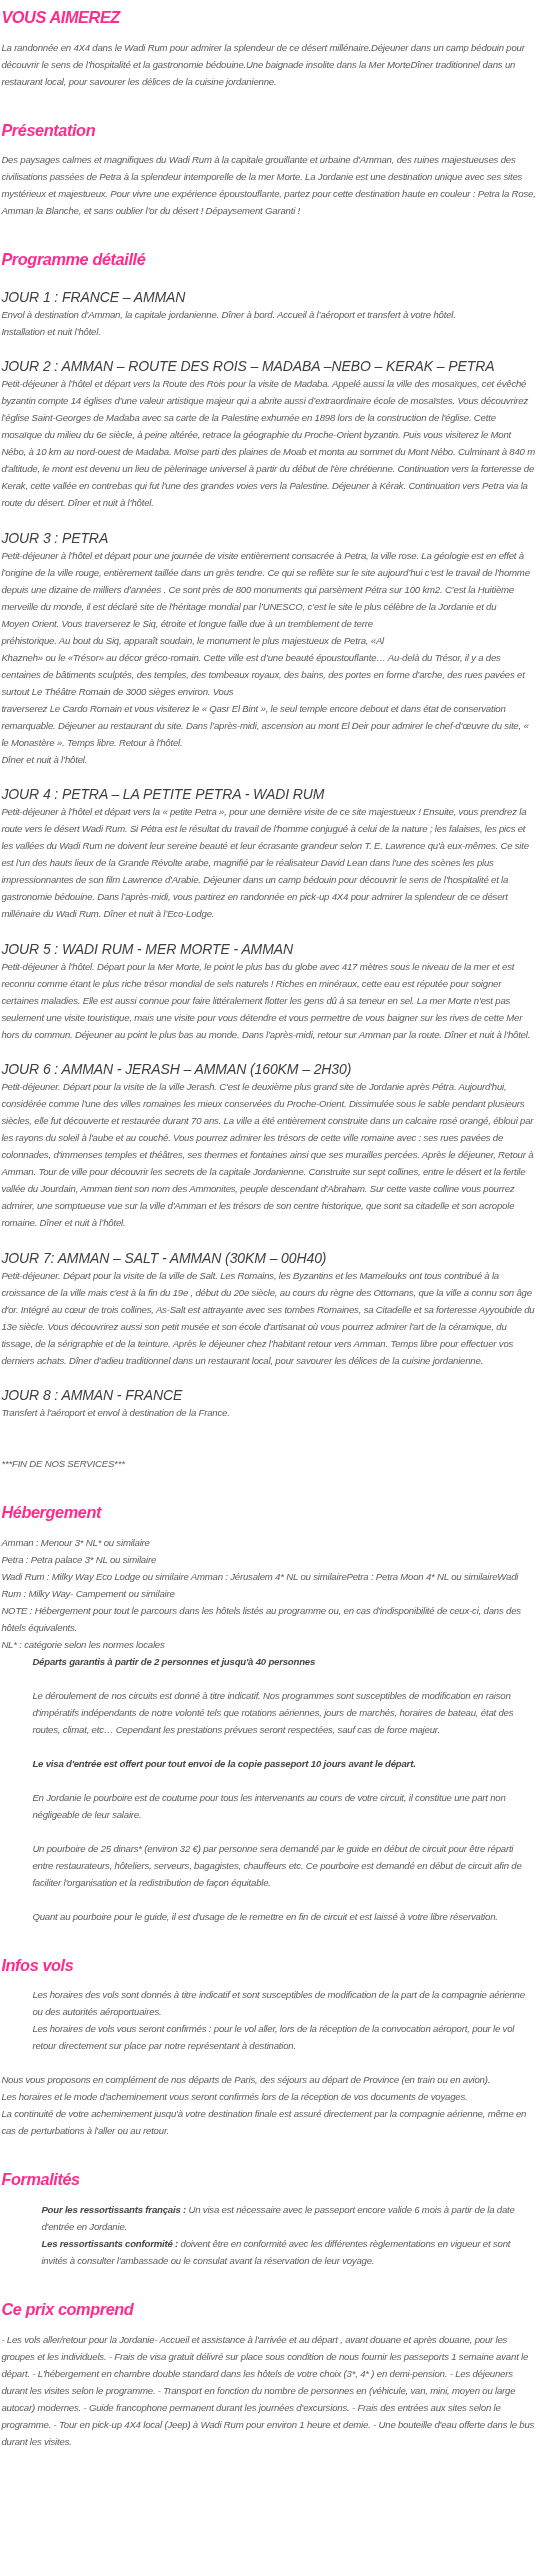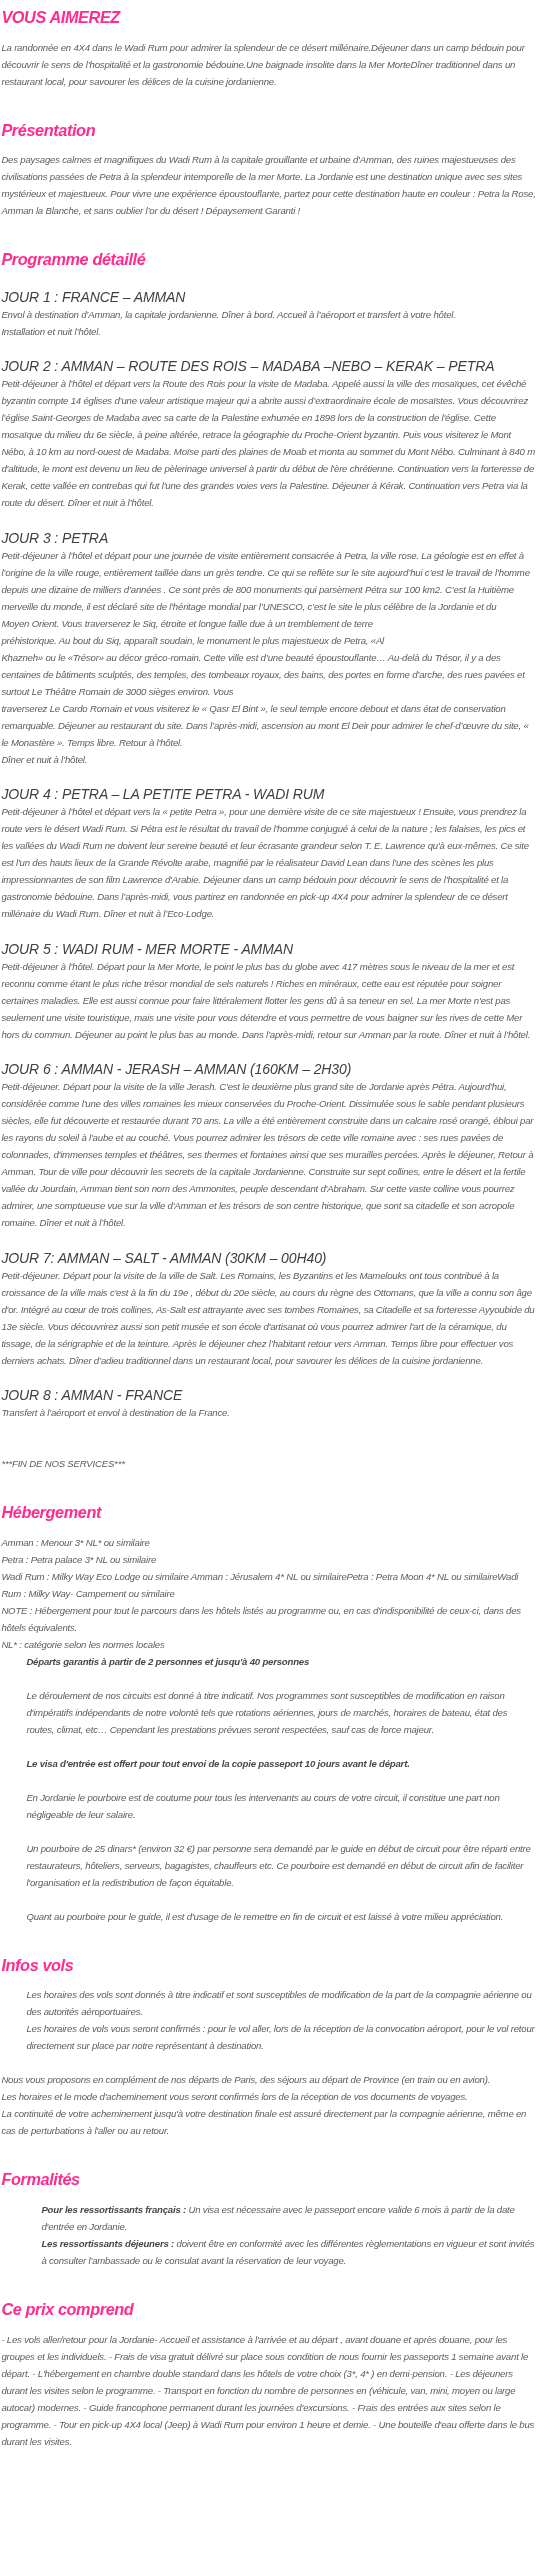--- a/index.html
+++ b/index.html
@@ -30,21 +30,21 @@
   .day-title {
     color: #3f4043;
     font-size: 14px;
     line-height: 17px;
     font-weight: 400;
     letter-spacing: -0.1px;
     margin: 0;
   }
   .fin-line { margin-top: 34px; }
   .heberg-line { margin: 0; }
-  .spaced-para { margin: 0 0 17px 4px; padding-left: 21px; }
+  .spaced-para { margin: 0 0 17px 10px; padding-left: 21px; }
   .bold-para { font-weight: 700; color: #46474a; }
   .lead { font-weight: 700; color: #46474a; }
   .formal-para { margin: 0; padding-left: 40px; }
 </style>
 </head>
 <body>
 
 <section>
   <h1 class="section-title first">VOUS AIMEREZ</h1>
   <p class="body-text">La randonnée en 4X4 dans le Wadi Rum pour admirer la splendeur de ce désert millénaire.Déjeuner dans un camp bédouin pour découvrir le sens de l’hospitalité et la gastronomie bédouine.Une baignade insolite dans la Mer MorteDîner traditionnel dans un restaurant local, pour savourer les délices de la cuisine jordanienne.</p>
@@ -115,35 +115,35 @@
   <p class="body-text heberg-line">NOTE : Hébergement pour tout le parcours dans les hôtels listés au programme ou, en cas d'indisponibilité de ceux-ci, dans des hôtels équivalents.</p>
   <p class="body-text heberg-line">NL* : catégorie selon les normes locales</p>
 </section>
 
 <section>
   <p class="body-text spaced-para bold-para">Départs garantis à partir de 2 personnes et jusqu'à 40 personnes</p>
   <p class="body-text spaced-para">Le déroulement de nos circuits est donné à titre indicatif. Nos programmes sont susceptibles de modification en raison d'impératifs indépendants de notre volonté tels que rotations aériennes, jours de marchés, horaires de bateau, état des routes, climat, etc… Cependant les prestations prévues seront respectées, sauf cas de force majeur.</p>
   <p class="body-text spaced-para bold-para">Le visa d'entrée est offert pour tout envoi de la copie passeport 10 jours avant le départ.</p>
   <p class="body-text spaced-para">En Jordanie le pourboire est de coutume pour tous les intervenants au cours de votre circuit, il constitue une part non négligeable de leur salaire.</p>
   <p class="body-text spaced-para">Un pourboire de 25 dinars* (environ 32 €) par personne sera demandé par le guide en début de circuit pour être réparti entre restaurateurs, hôteliers, serveurs, bagagistes, chauffeurs etc. Ce pourboire est demandé en début de circuit afin de faciliter l'organisation et la redistribution de façon équitable.</p>
-  <p class="body-text spaced-para">Quant au pourboire pour le guide, il est d'usage de le remettre en fin de circuit et est laissé à votre milieu appréciation.</p>
+  <p class="body-text spaced-para">Quant au pourboire pour le guide, il est d'usage de le remettre en fin de circuit et est laissé à votre libre réservation.</p>
 </section>
 
 <section>
   <h1 class="section-title">Infos vols</h1>
   <p class="body-text spaced-para">Les horaires des vols sont donnés à titre indicatif et sont susceptibles de modification de la part de la compagnie aérienne ou des autorités aéroportuaires.
 Les horaires de vols vous seront confirmés : pour le vol aller, lors de la réception de la convocation aéroport, pour le vol retour directement sur place par notre représentant à destination.</p>
   <p class="body-text">Nous vous proposons en complément de nos départs de Paris, des séjours au départ de Province (en train ou en avion).
 Les horaires et le mode d'acheminement vous seront confirmés lors de la réception de vos documents de voyages.
 La continuité de votre acheminement jusqu'à votre destination finale est assuré directement par la compagnie aérienne, même en cas de perturbations à l'aller ou au retour.</p>
 </section>
 
 <section>
   <h1 class="section-title">Formalités</h1>
   <p class="body-text formal-para"><span class="lead">Pour les ressortissants français : </span><span>Un visa est nécessaire avec le passeport encore valide 6 mois à partir de la date d'entrée en Jordanie.</span></p>
-  <p class="body-text formal-para"><span class="lead">Les ressortissants déjeuners : </span><span>doivent être en conformité avec les différentes règlementations en vigueur et sont invités à consulter l'ambassade ou le consulat avant la réservation de leur voyage.</span></p>
+  <p class="body-text formal-para"><span class="lead">Les ressortissants conformité : </span><span>doivent être en conformité avec les différentes règlementations en vigueur et sont invités à consulter l'ambassade ou le consulat avant la réservation de leur voyage.</span></p>
 </section>
 
 <section>
   <h1 class="section-title">Ce prix comprend</h1>
   <p class="body-text">- Les vols aller/retour pour la Jordanie- Accueil et assistance à l'arrivée et au départ , avant douane et après douane, pour les groupes et les individuels. - Frais de visa gratuit délivré sur place sous condition de nous fournir les passeports 1 semaine avant le départ. - L'hébergement en chambre double standard dans les hôtels de votre choix (3*, 4* ) en demi-pension. - Les déjeuners durant les visites selon le programme. - Transport en fonction du nombre de personnes en (véhicule, van, mini, moyen ou large autocar) modernes. - Guide francophone permanent durant les journées d'excursions. - Frais des entrées aux sites selon le programme. - Tour en pick-up 4X4 local (Jeep) à Wadi Rum pour environ 1 heure et demie. - Une bouteille d'eau offerte dans le bus durant les visites.</p>
 </section>
 
 
 </body></html>

